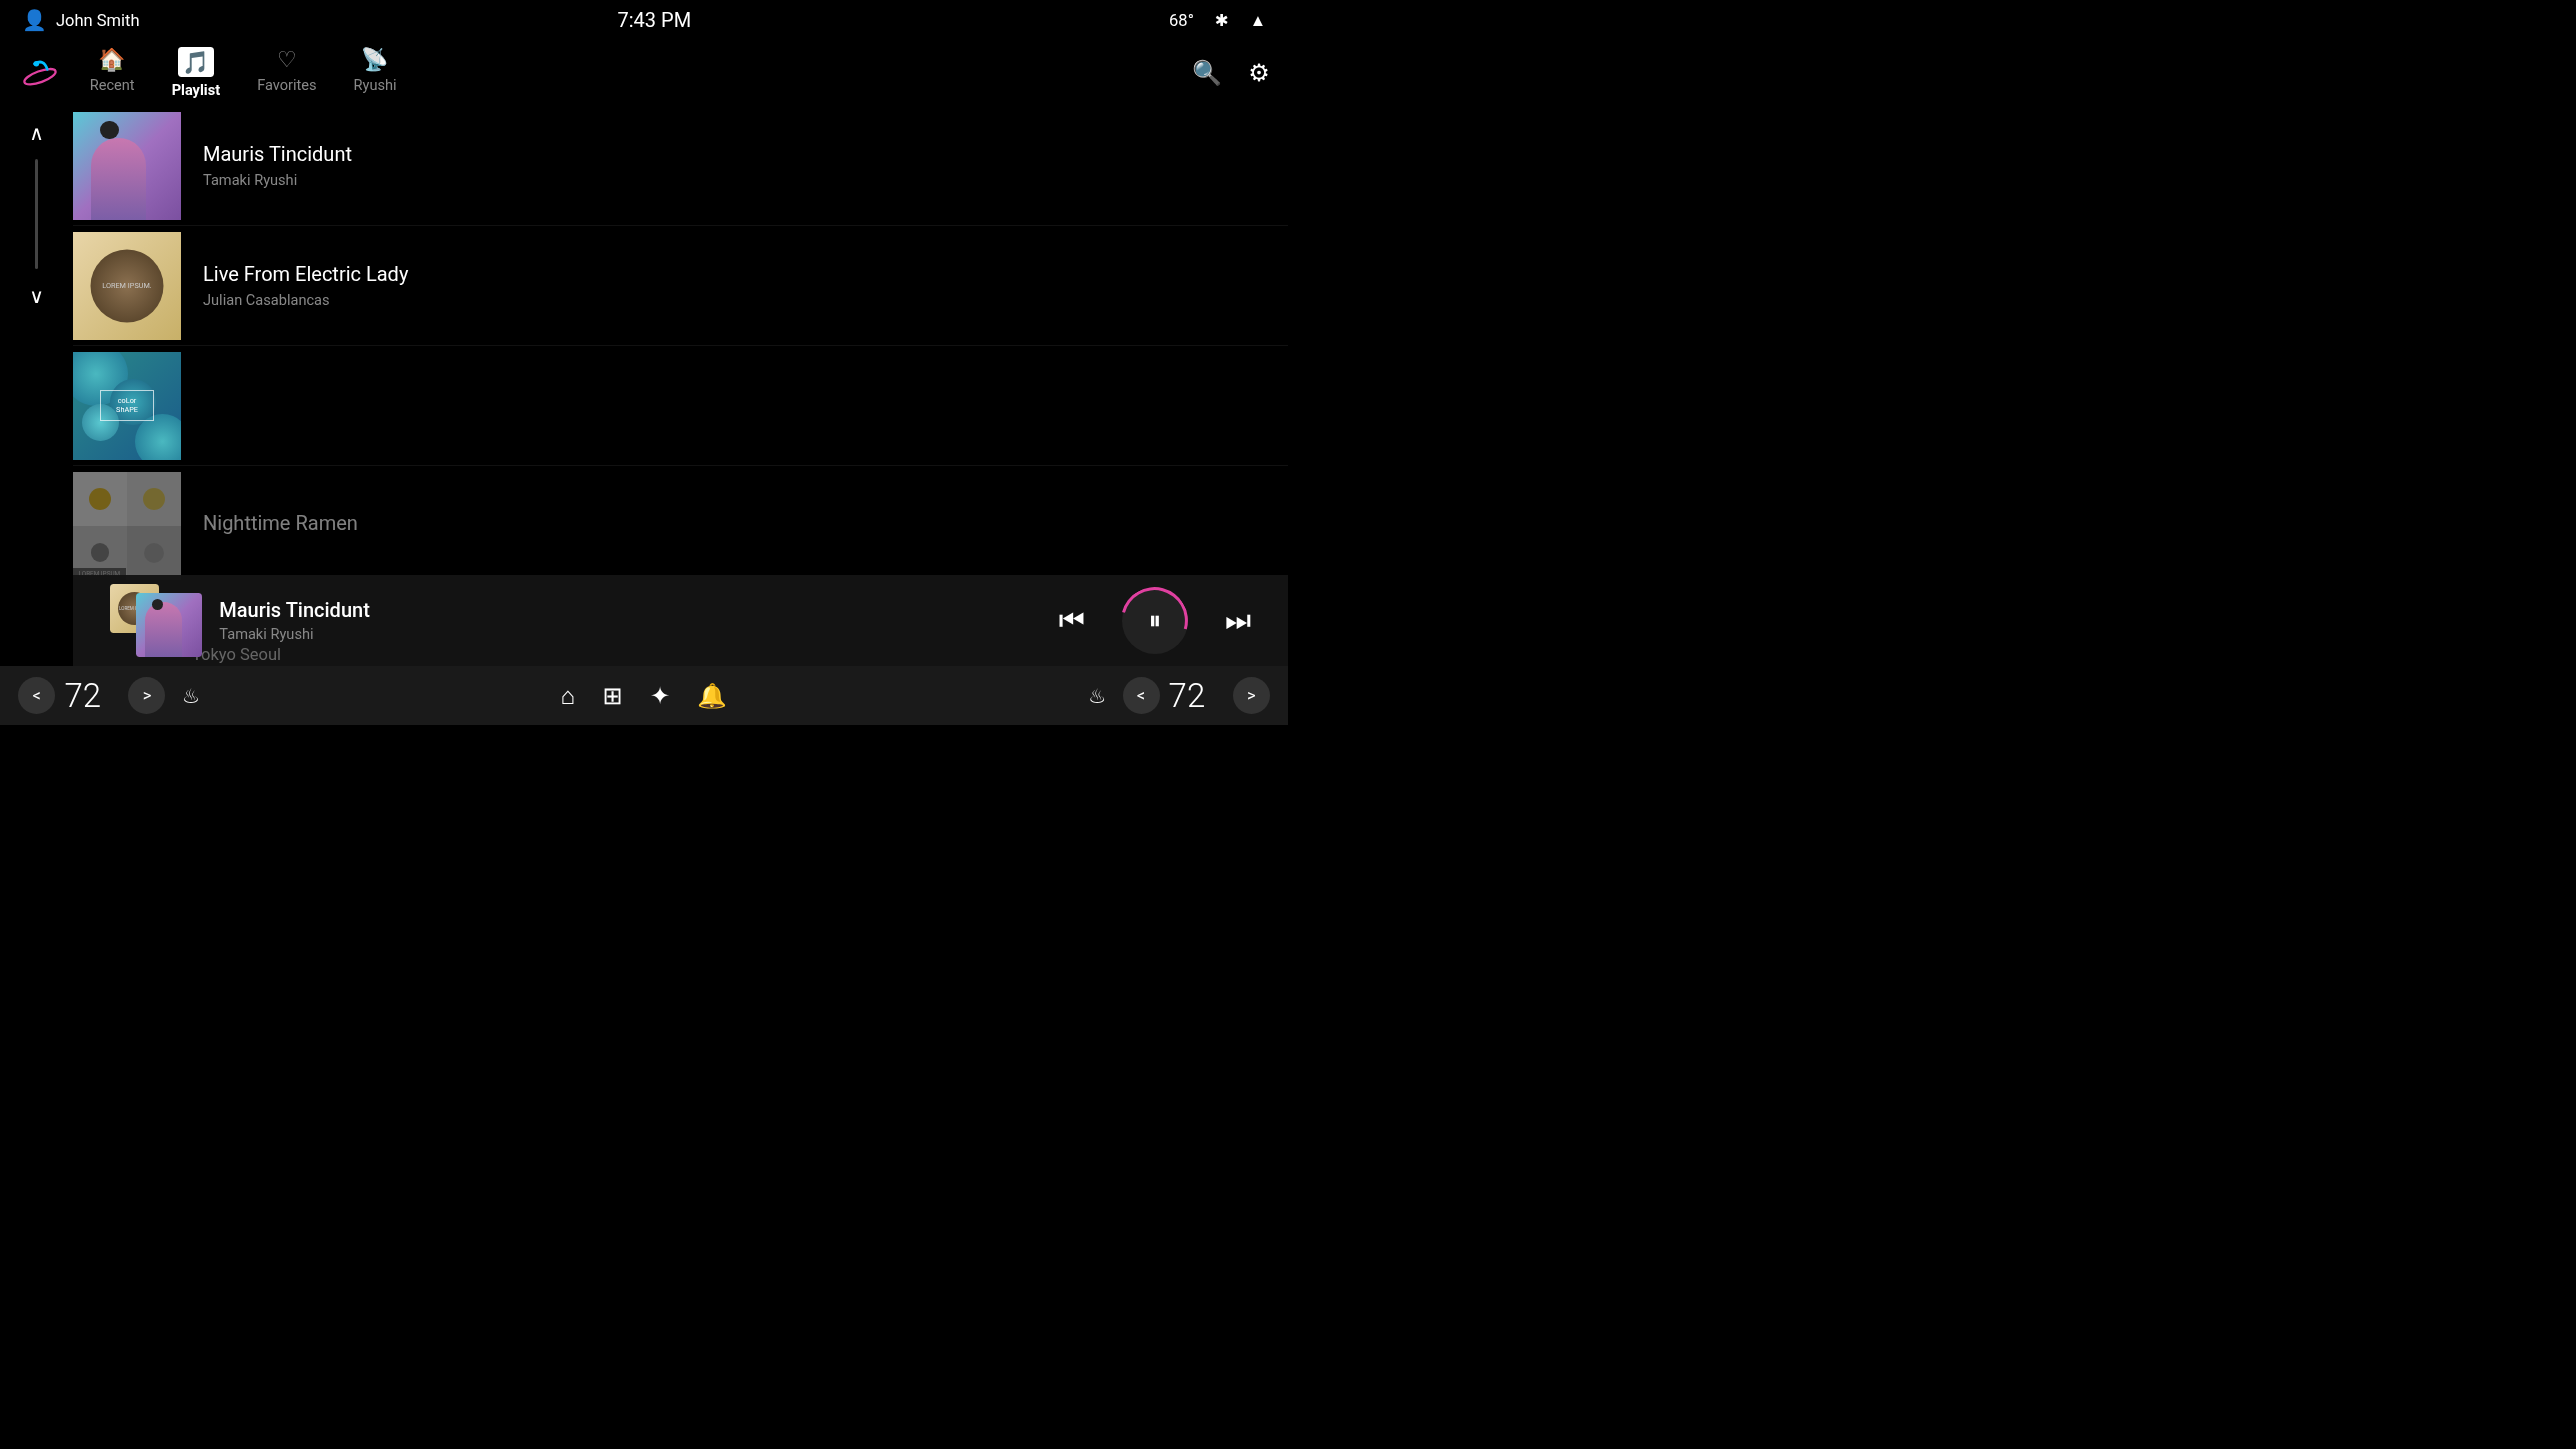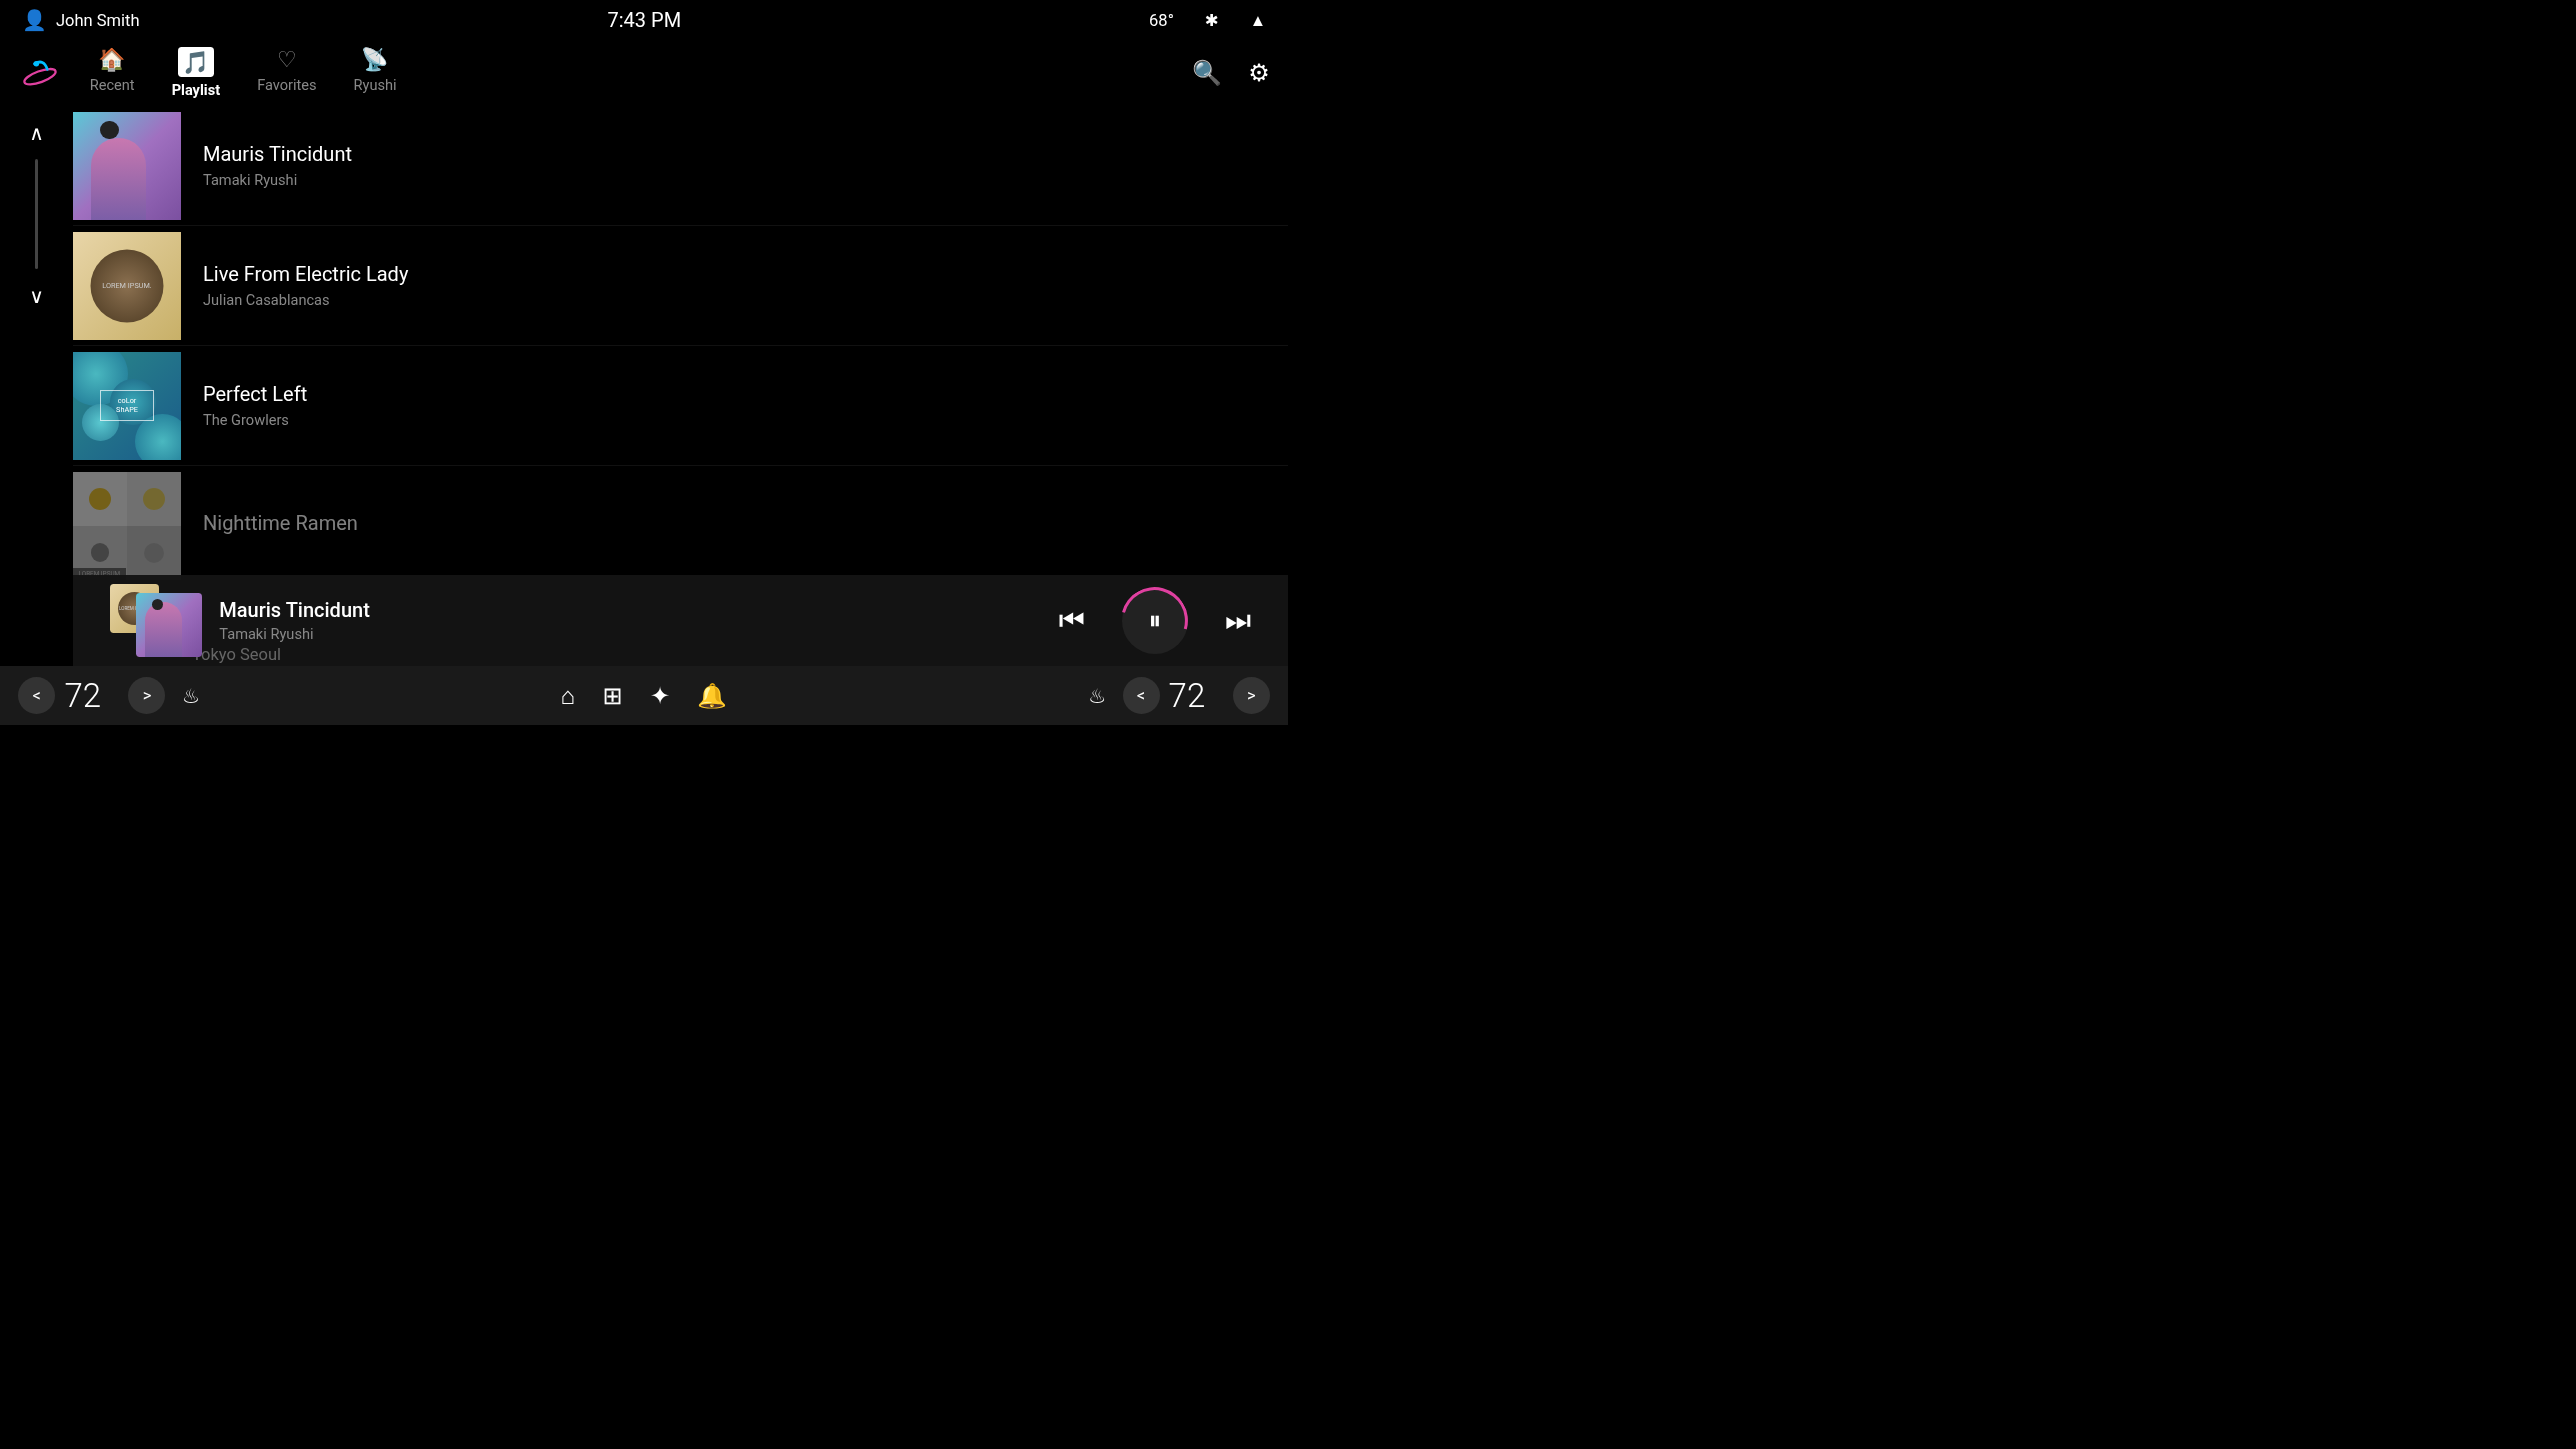--- a/index.html
+++ b/index.html
@@ -17,21 +17,21 @@
     .status-bar {
       display: flex;
       align-items: center;
       justify-content: space-between;
       padding: 7.3px 22px;
       height: 40px;
       background: #000;
     }
     .status-left { display: flex; align-items: center; gap: 9.1px; }
     .status-center { font-size: 20px; font-weight: 400; }
-    .status-right { display: flex; align-items: center; gap: 31px; font-size: 14.6px; }
+    .status-right { display: flex; align-items: center; gap: 21px; font-size: 14.6px; }
 
     
     .top-nav {
       display: flex;
       align-items: center;
       padding: 3.7px 18.3px;
       height: 66px;
       background: #000;
       position: relative;
     }
@@ -311,24 +311,20 @@
 
     <div class="playlist-item">
       <div class="album-art art-3" style="position:relative;overflow:hidden;">
         <div style="position:absolute;inset:0;background:linear-gradient(135deg,#2a8a8a,#1a5a8a);"></div>
 
         <div style="position:absolute;top:-9.1px;left:-9.1px;width:64px;height:64px;border-radius:50%;background:radial-gradient(circle,#4ab8c0,#1a7090);"></div>
         <div style="position:absolute;top:27.4px;left:37px;width:46px;height:46px;border-radius:50%;background:radial-gradient(circle,#3aa8b8,#1a6080);"></div>
         <div style="position:absolute;bottom:-9.1px;right:-9.1px;width:55px;height:55px;border-radius:50%;background:radial-gradient(circle,#4ab8c0,#1a7090);"></div>
         <div style="position:absolute;bottom:18.3px;left:9.1px;width:37px;height:37px;border-radius:50%;background:radial-gradient(circle,#5ac8d0,#2a8098);"></div>
         <div style="position:absolute;top:50%;left:50%;transform:translate(-50%,-50%);border:1.4px solid rgba(255,255,255,0.7);padding:5.5px 7.3px;font-size:7.3px;color:#fff;text-align:center;line-height:1.3;">coLor ShAPE</div>
-      </div>
-      <div class="song-info">
-        <div class="song-title">Perfect Left</div>
-        <div class="song-artist">The Growlers</div>
       </div>
     </div>
 
     <div class="playlist-item" style="opacity:0.5;">
       <div class="album-art" style="position:relative;overflow:hidden;background:#e0e0e0;text-align:right;">
         <div style="position:absolute;inset:0;display:flex;flex-wrap:wrap;">
           <div style="width:50%;height:50%;background:#f0f0f0;display:flex;align-items:center;justify-content:center;">
             <div style="width:22px;height:22px;border-radius:50%;background:#e8c030;"></div>
           </div>
           <div style="width:50%;height:50%;background:#e0e0e0;display:flex;align-items:center;justify-content:center;">

